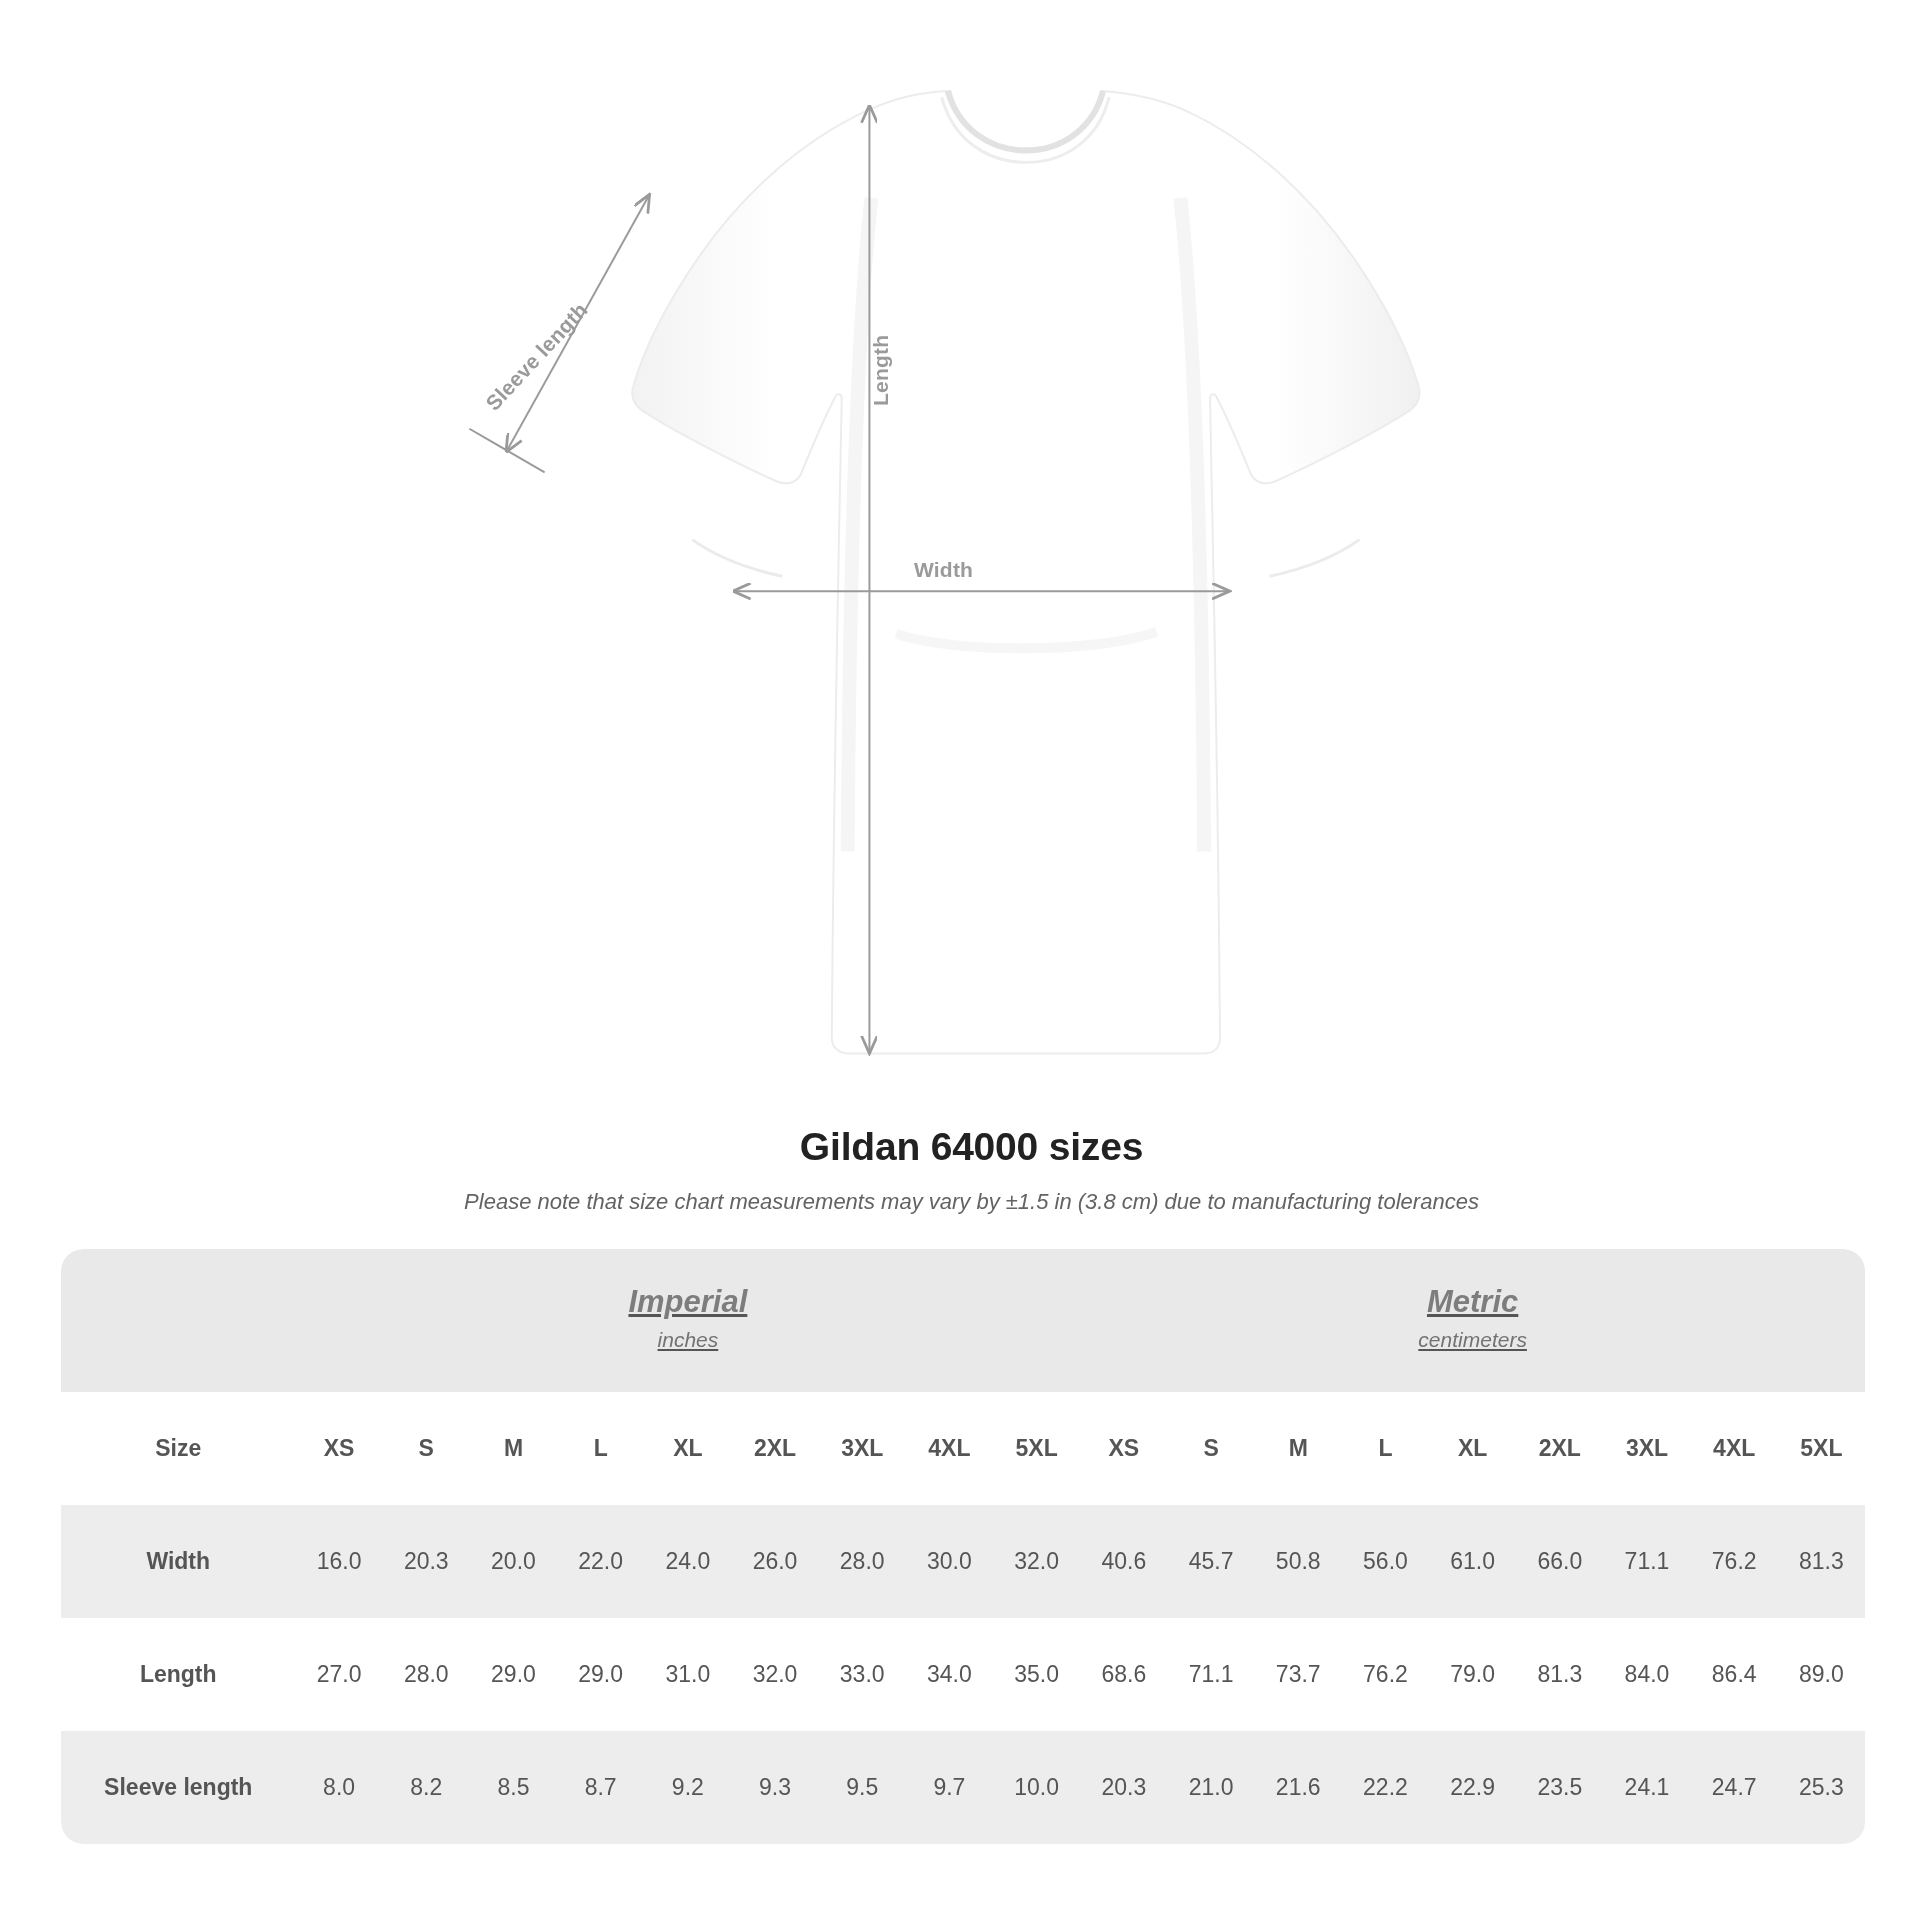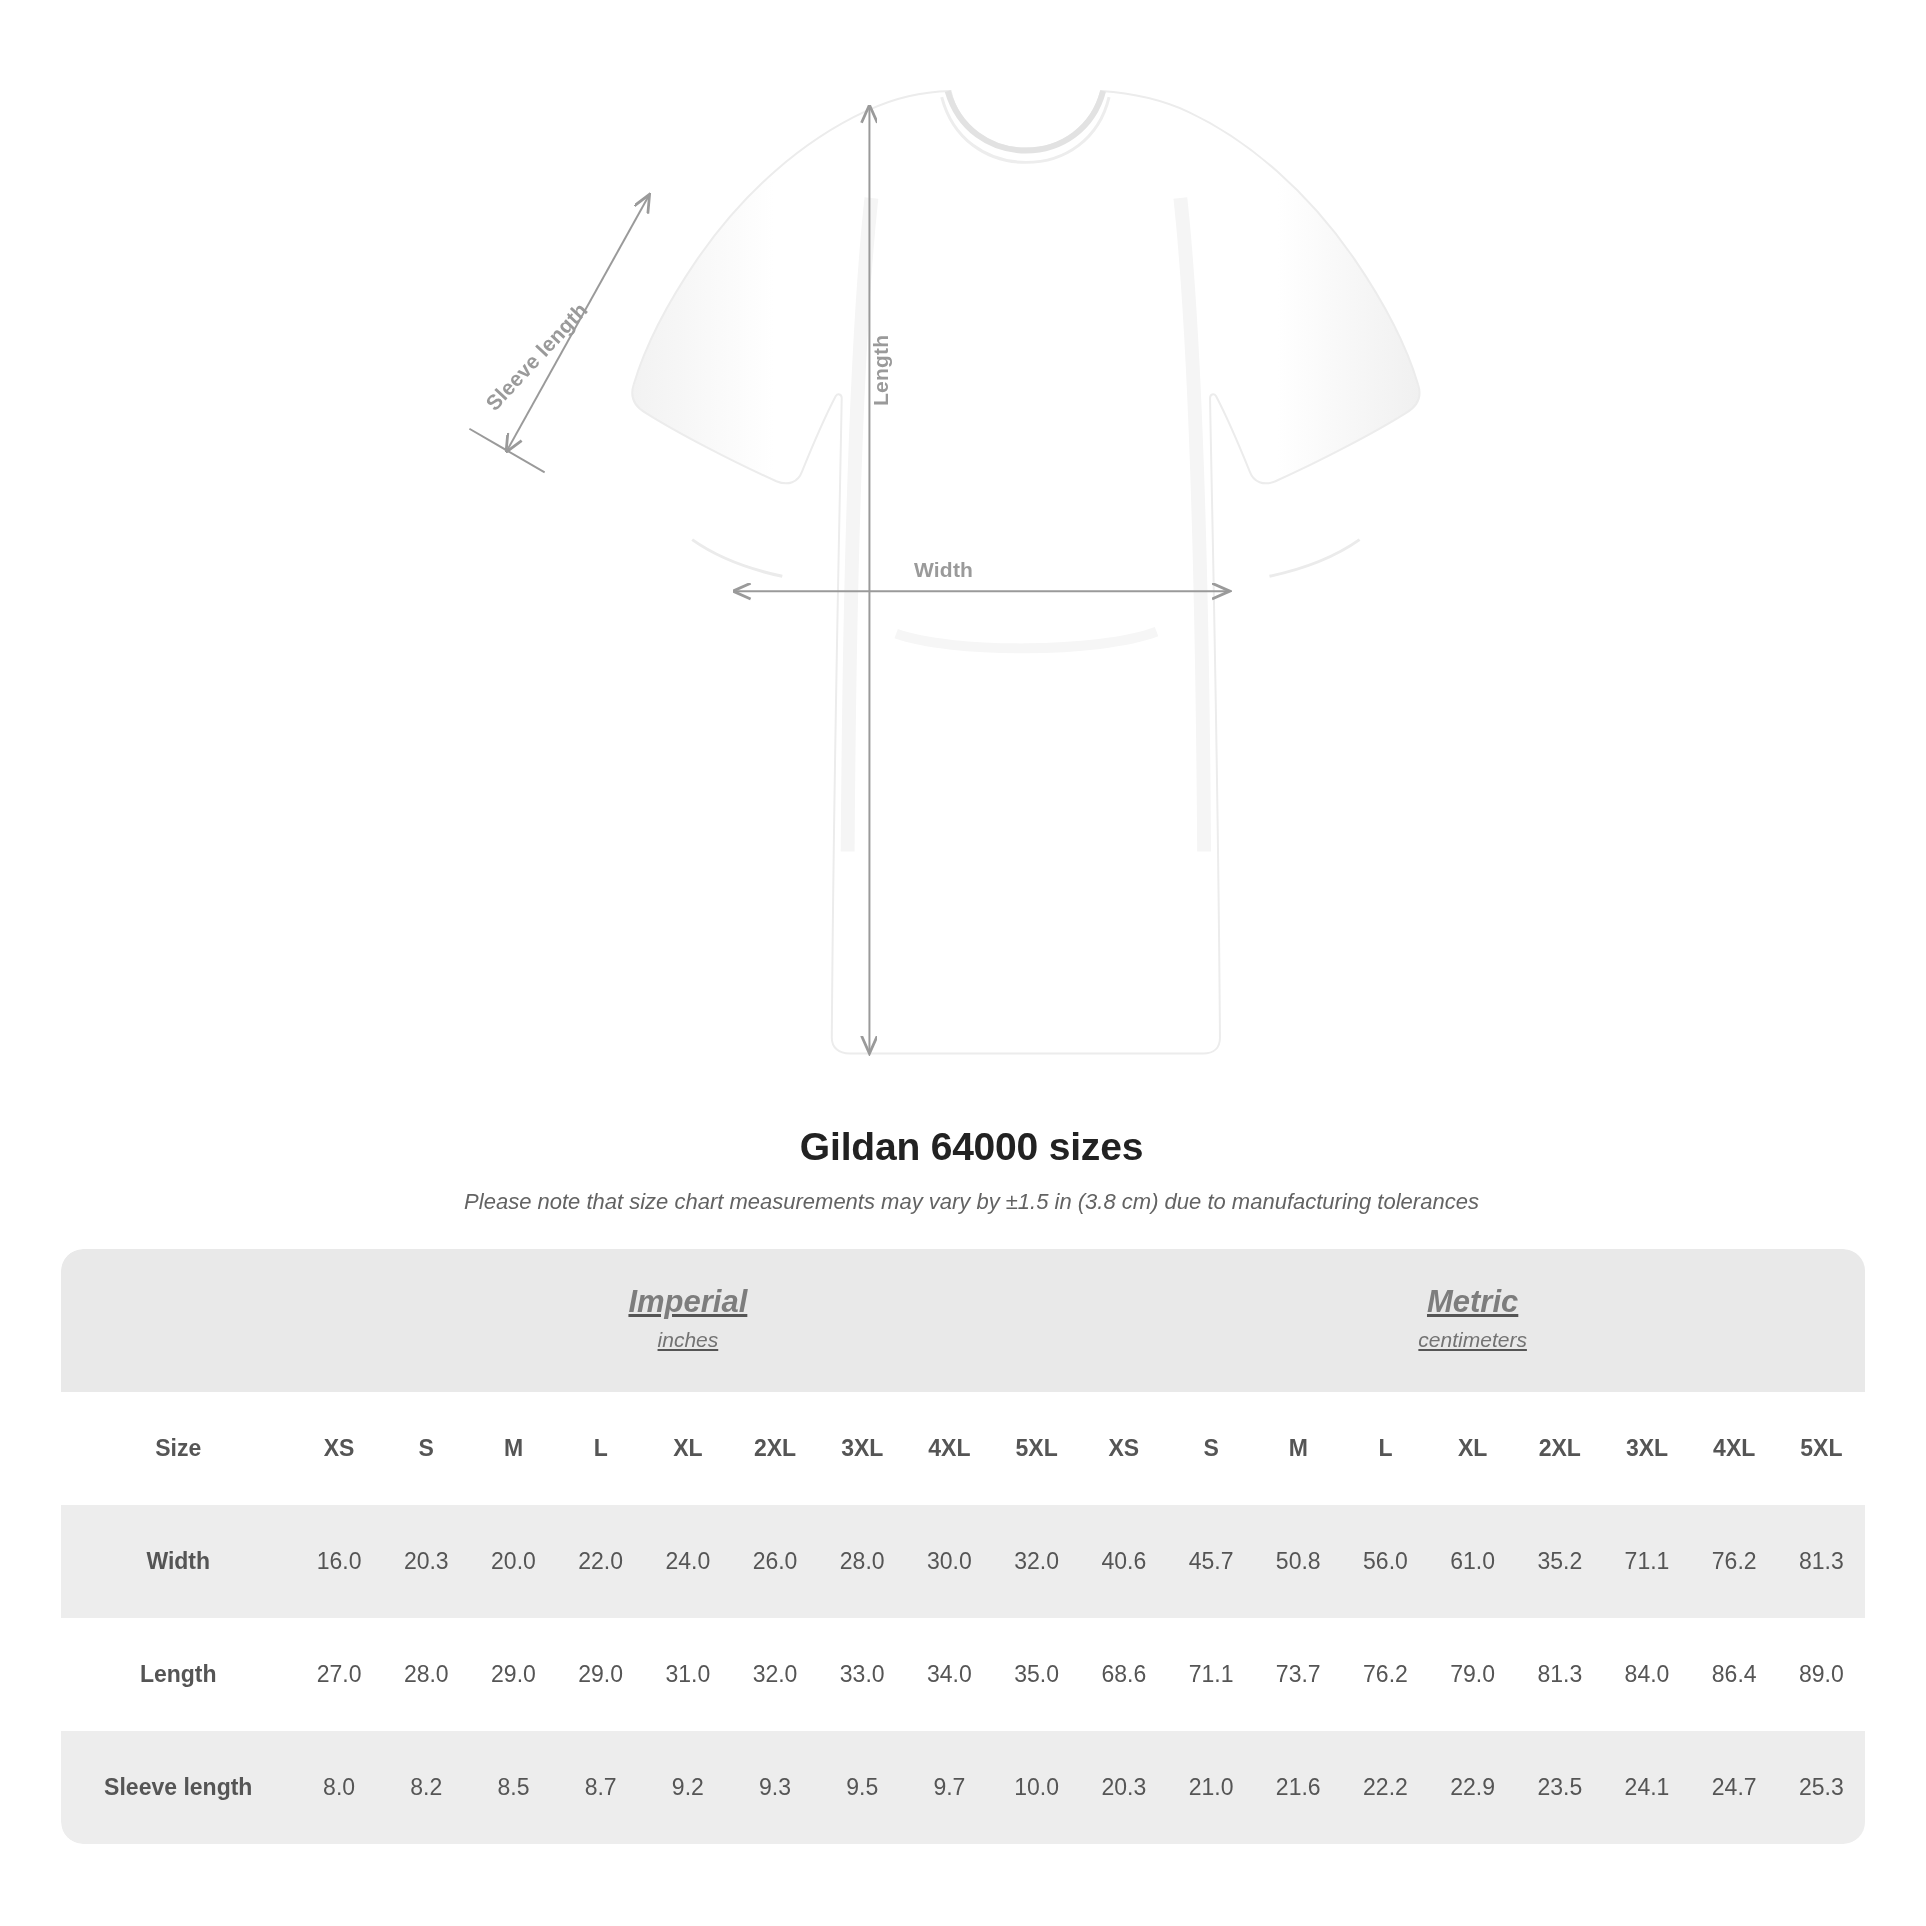--- a/index.html
+++ b/index.html
@@ -288,21 +288,21 @@
             <td>24.0</td>
             <td>26.0</td>
             <td>28.0</td>
             <td>30.0</td>
             <td>32.0</td>
             <td>40.6</td>
             <td>45.7</td>
             <td>50.8</td>
             <td>56.0</td>
             <td>61.0</td>
-            <td>35.2</td>
+            <td>66.0</td>
             <td>71.1</td>
             <td>76.2</td>
             <td>81.3</td>
           </tr>
           <tr class="row-data row-plain">
             <td class="rowlabel">Length</td>
             <td>27.0</td>
             <td>28.0</td>
             <td>29.0</td>
             <td>29.0</td>

